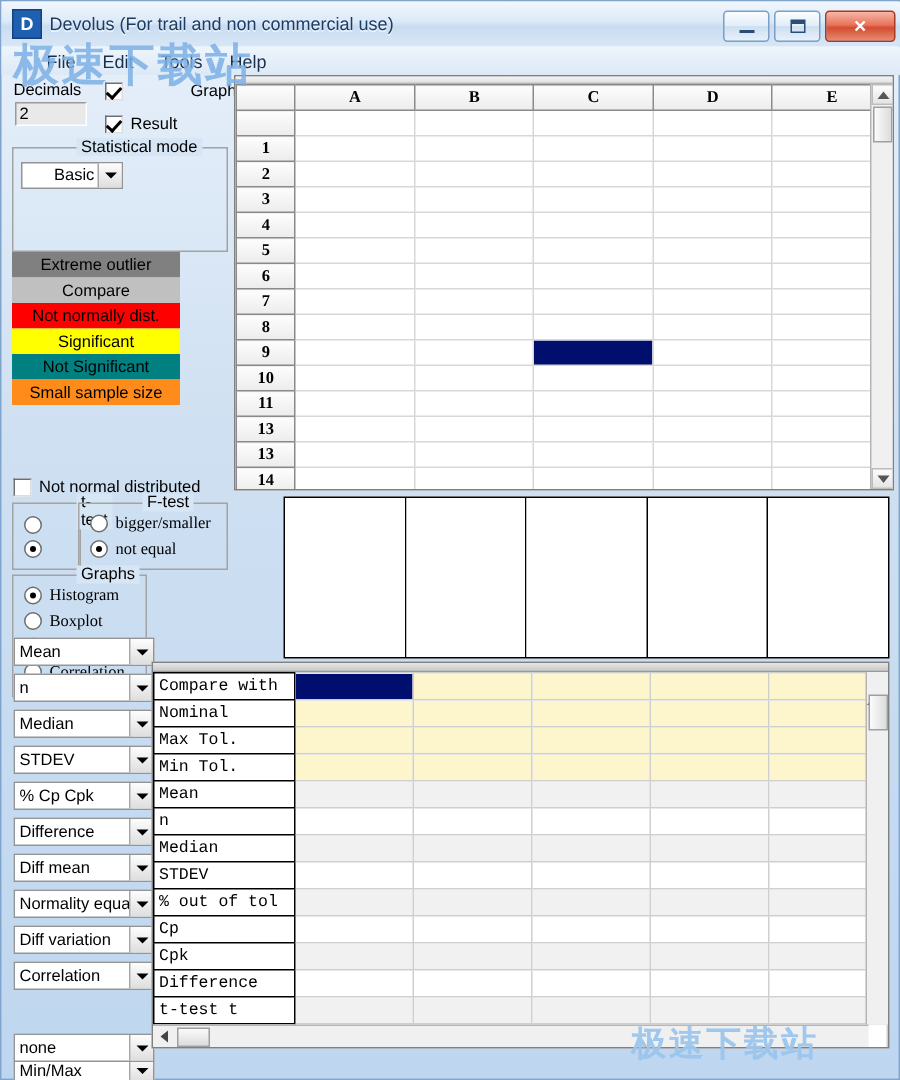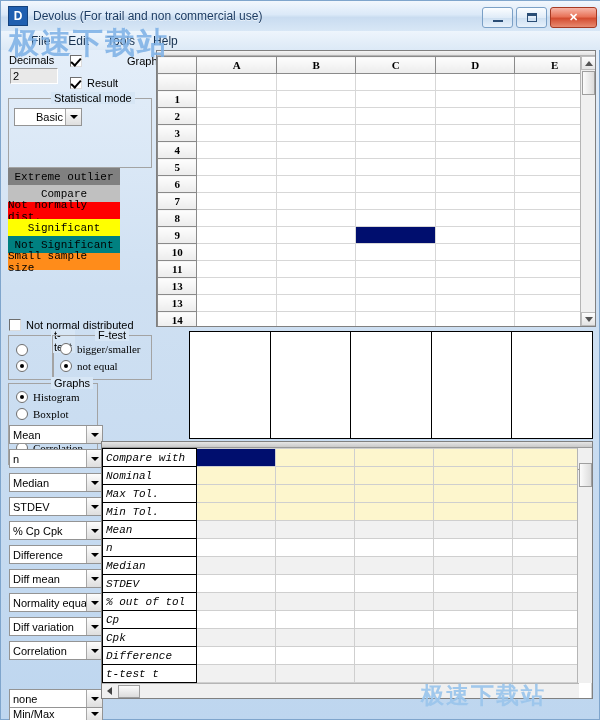--- a/index.html
+++ b/index.html
@@ -111,21 +111,21 @@
     display:flex; align-items:center; justify-content:center;
   }
   .arrowbtn::after {
     content:""; border-left:4px solid transparent; border-right:4px solid transparent;
     border-top:4px solid #000;
   }
 
   .legend-bar {
     position:absolute; left:2px; width:112px; height:17px;
     display:flex; align-items:center; justify-content:center;
-    font-size:11px; color:#000; box-sizing:border-box;font-family:Liberation Mono, monospace;
+    font-size:11px; color:#000; box-sizing:border-box;
   }
 
   #chk-notnormal { left:3px; top:269px; }
 
   #gb-ttest { left:2px; top:285px; width:44px; height:43px; }
   #gb-ftest { left:46px; top:285px; width:98px; height:43px; }
   #gb-graphs { left:2px; top:333px; width:88px; height:80px; }
 
   .radio-row { position:absolute; display:flex; align-items:center; font-size:11px;font-family:Liberation Serif, serif; }
   .radio {
@@ -205,21 +205,21 @@
   #result-wrap {
     position:absolute; left:100px; top:440px;
     width:492px; height:258px;
     background:#fff; border:1px solid #808080; box-sizing:border-box; overflow:hidden;
   }
   #result-topbar {
     position:absolute; left:0; top:0; width:100%; height:6px;
     background: linear-gradient(to bottom,#e6e6e6,#c9c9c9);
     border-bottom:1px solid #9a9a9a; box-sizing:border-box;
   }
-  #result-table { position:absolute; left:0; top:6px; border-collapse:collapse; table-layout:fixed;font-style:italic; }
+  #result-table { position:absolute; left:0; top:6px; border-collapse:collapse; table-layout:fixed; }
   #result-table td {
     height:18px; border:1px solid #cfcfcf; padding:0 0 0 3px; margin:0;
     font-family:"Liberation Mono", monospace; font-size:11px; color:#000;
     box-sizing:border-box; white-space:nowrap; overflow:hidden;
   }
   #result-table td.hdr {
     width:94px; background:#fff; border:1px solid #000; font-weight:normal;
   }
   #result-table td.val { width:80px; }
   #result-table td.val.cream { background:#fdf6cd; }

